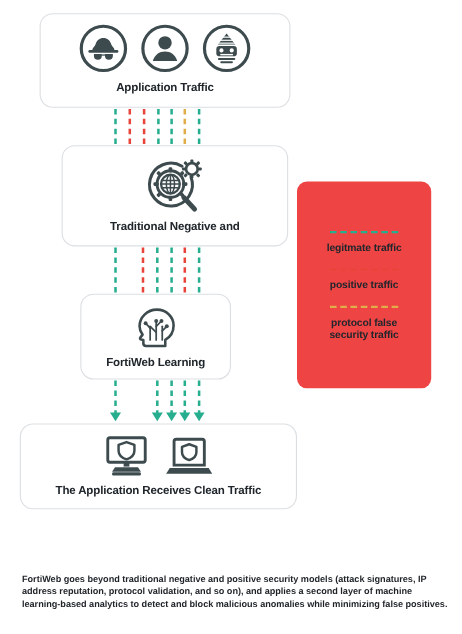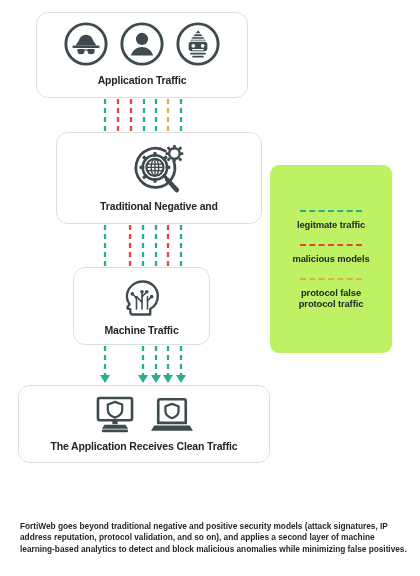--- a/index.html
+++ b/index.html
@@ -33,38 +33,38 @@
   .card .card-label{
     font-size:10.5px;
     font-weight:bold;
     letter-spacing:-0.15px;
     color:#20262b;
     text-align:center;
     line-height:12.5px;
   }
 
   
-  #box-app-traffic{left:36px;  top:12px;  width:212px; height:86px;}
+  #box-app-traffic{left:36px;  top:12px;  width:228px; height:86px;}
   #box-app-traffic .icons{gap:10px;margin-bottom:7px;}
   #box-app-traffic .card-label{margin-bottom:2px;}
 
   #box-traditional{left:56px; top:132px; width:206px; height:92px;}
   #box-traditional .icons{margin-bottom:5px;}
 
   #box-ml{left:73px; top:267px; width:137px; height:78px;}
   #box-ml .icons{margin-bottom:4px;}
 
   #box-clean{left:18px; top:385px; width:252px; height:78px;}
   #box-clean .icons{gap:14px;margin-bottom:6px;}
 
   
   #legend{
     position:absolute;
     left:270px; top:165px; width:122px; height:188px;
-    background:#bef264;
+    background:#ef4444;
     border-radius:9px;
     box-sizing:border-box;
     display:flex;
     flex-direction:column;
     align-items:center;
     justify-content:center;
     gap:14px;
     padding:6px 8px;
   }
   .legend-item{
@@ -246,21 +246,21 @@
         </g>
         <g fill="#3d4b4f">
           <circle cx="18" cy="26" r="2.6"></circle>
           <circle cx="32" cy="23" r="2.6"></circle>
           <circle cx="39" cy="23" r="2.6"></circle>
           <circle cx="46" cy="30" r="2.6"></circle>
           <circle cx="24" cy="31" r="2.2"></circle>
         </g>
       </svg>
     </div>
-    <div class="card-label">Machine Traffic</div>
+    <div class="card-label">FortiWeb Learning</div>
   </div>
 
   <div class="card" id="box-clean">
     <div class="icons">
 
       <svg class="ico" width="42" height="38" viewBox="0 0 64 58">
         <rect x="6" y="3" width="52" height="34" rx="3" fill="none" stroke="#3d4b4f" stroke-width="4"></rect>
         <path d="M32 9l11 4v8c0 6-5 10-11 12-6-2-11-6-11-12v-8z" fill="none" stroke="#3d4b4f" stroke-width="3.4" stroke-linejoin="round"></path>
         <rect x="28" y="37" width="8" height="6" fill="#3d4b4f"></rect>
         <path d="M16 44h32l4 6H12z" fill="#3d4b4f"></path>
@@ -279,28 +279,28 @@
 
   <div id="legend">
 
     <div class="legend-item">
       <div class="legend-swatch" style="border-top-color:#27ae8f"></div>
       <div class="legend-text">legitmate traffic</div>
     </div>
 
     <div class="legend-item">
       <div class="legend-swatch" style="border-top-color:#e8443a"></div>
-      <div class="legend-text">malicious models</div>
+      <div class="legend-text">positive traffic</div>
     </div>
 
     <div class="legend-item">
       <div class="legend-swatch" style="border-top-color:#e0ad4a"></div>
       <div class="legend-text">
         <span>protocol false</span><br>
-        <span>protocol traffic</span>
+        <span>security traffic</span>
       </div>
     </div>
 
   </div>
 
   <div id="caption">FortiWeb goes beyond traditional negative and positive security models (attack signatures, IP address reputation, protocol validation, and so on), and applies a second layer of machine learning-based analytics to detect and block malicious anomalies while minimizing false positives.</div>
 
 </div>
 
 </body></html>

